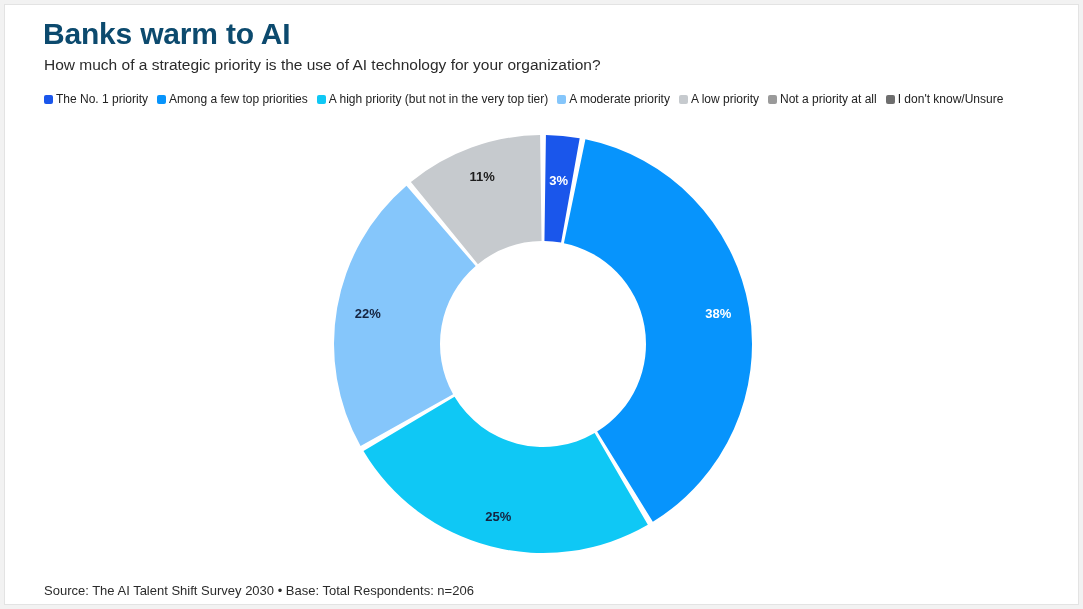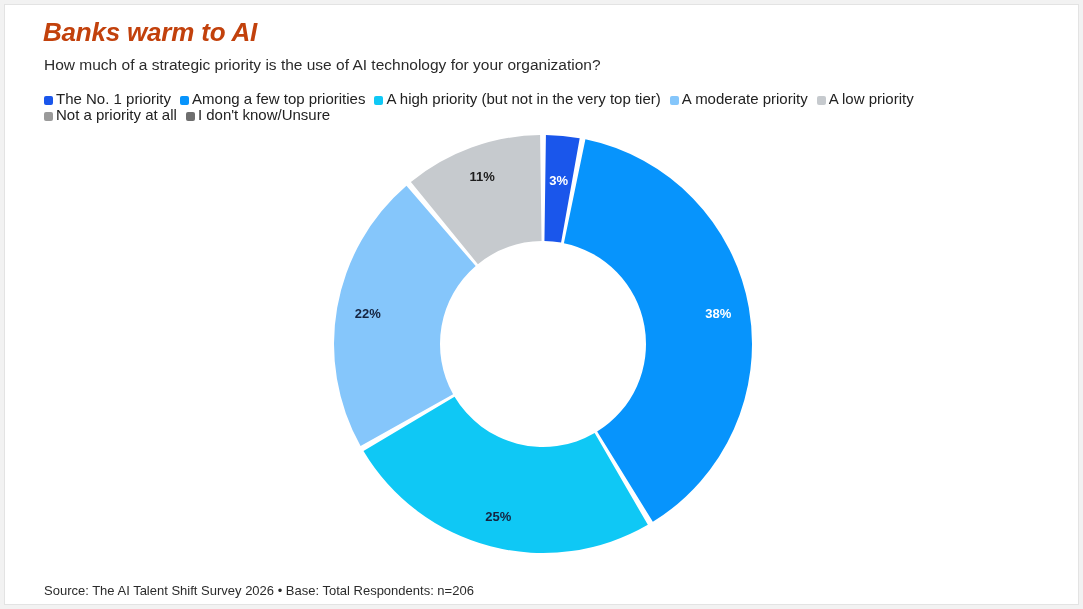--- a/index.html
+++ b/index.html
@@ -21,41 +21,40 @@
     height: 601px;
     background: #ffffff;
     border: 1px solid #e3e3e3;
     box-sizing: border-box;
     overflow: hidden;
   }
   .title {
     position: absolute;
     left: 38px;
     top: 12px;
-    font-size: 26px;
+    font-size: 30px;
     font-weight: bold;
-    color: #c2410c;
+    color: #0c4a6e;
     letter-spacing: -0.2px;
     white-space: nowrap;
-    font-style: italic;
   }
   .subtitle {
     position: absolute;
     left: 39px;
     top: 51px;
     font-size: 15.5px;
     color: #2b2b2b;
     white-space: nowrap;
   }
   .legend {
     position: absolute;
     left: 39px;
     top: 86px;
     width: 1005px;
-    font-size: 15px;
+    font-size: 12px;
     color: #222222;
     line-height: 16px;
   }
   .legend-item {
     display: inline-block;
     margin-right: 9px;
     white-space: nowrap;
     vertical-align: top;
   }
   .legend-swatch {
@@ -126,15 +125,15 @@
         <text x="390.295780036173" y="184.09062437528635" class="slice-label" fill="#ffffff">38%</text>
         <path d="M 319.8444322543912 395.80001389727374 A 209 209 0 0 1 35.477381541491184 322.0169587579495 L 126.52713061614159 267.7404150816689 A 103 103 0 0 0 266.66974412536985 304.10239919339324 Z" fill="#0fc8f5"></path>
         <text x="170.2956582817679" y="387.2948688485514" class="slice-label" fill="#15233f">25%</text>
         <path d="M 32.55928585060977 316.96266875999515 A 209 209 0 0 1 78.43509376606792 56.78803336878295 L 147.6976777890191 137.02950926786912 A 103 103 0 0 0 125.08902604120959 265.2495448912895 Z" fill="#85c6fb"></path>
         <text x="39.70421996382697" y="184.09062437528638" class="slice-label" fill="#15233f">22%</text>
         <path d="M 82.90587574304612 53.036601860826494 A 209 209 0 0 1 212.08190430911858 6.020372482055421 L 213.56189542506803 112.01004002704167 A 103 103 0 0 0 149.90098182552035 135.18071766346952 Z" fill="#c6cace"></path>
         <text x="154.12041448803086" y="47.73471350010834" class="slice-label" fill="#1d1d1d">11%</text>
       </svg>
   </div>
 
-  <div class="footer-source">Source: The AI Talent Shift Survey 2026 • Base: Total Respondents: n=206</div>
+  <div class="footer-source">Source: The AI Talent Shift Survey 2030 • Base: Total Respondents: n=206</div>
 
 </div>
 
 </body></html>

